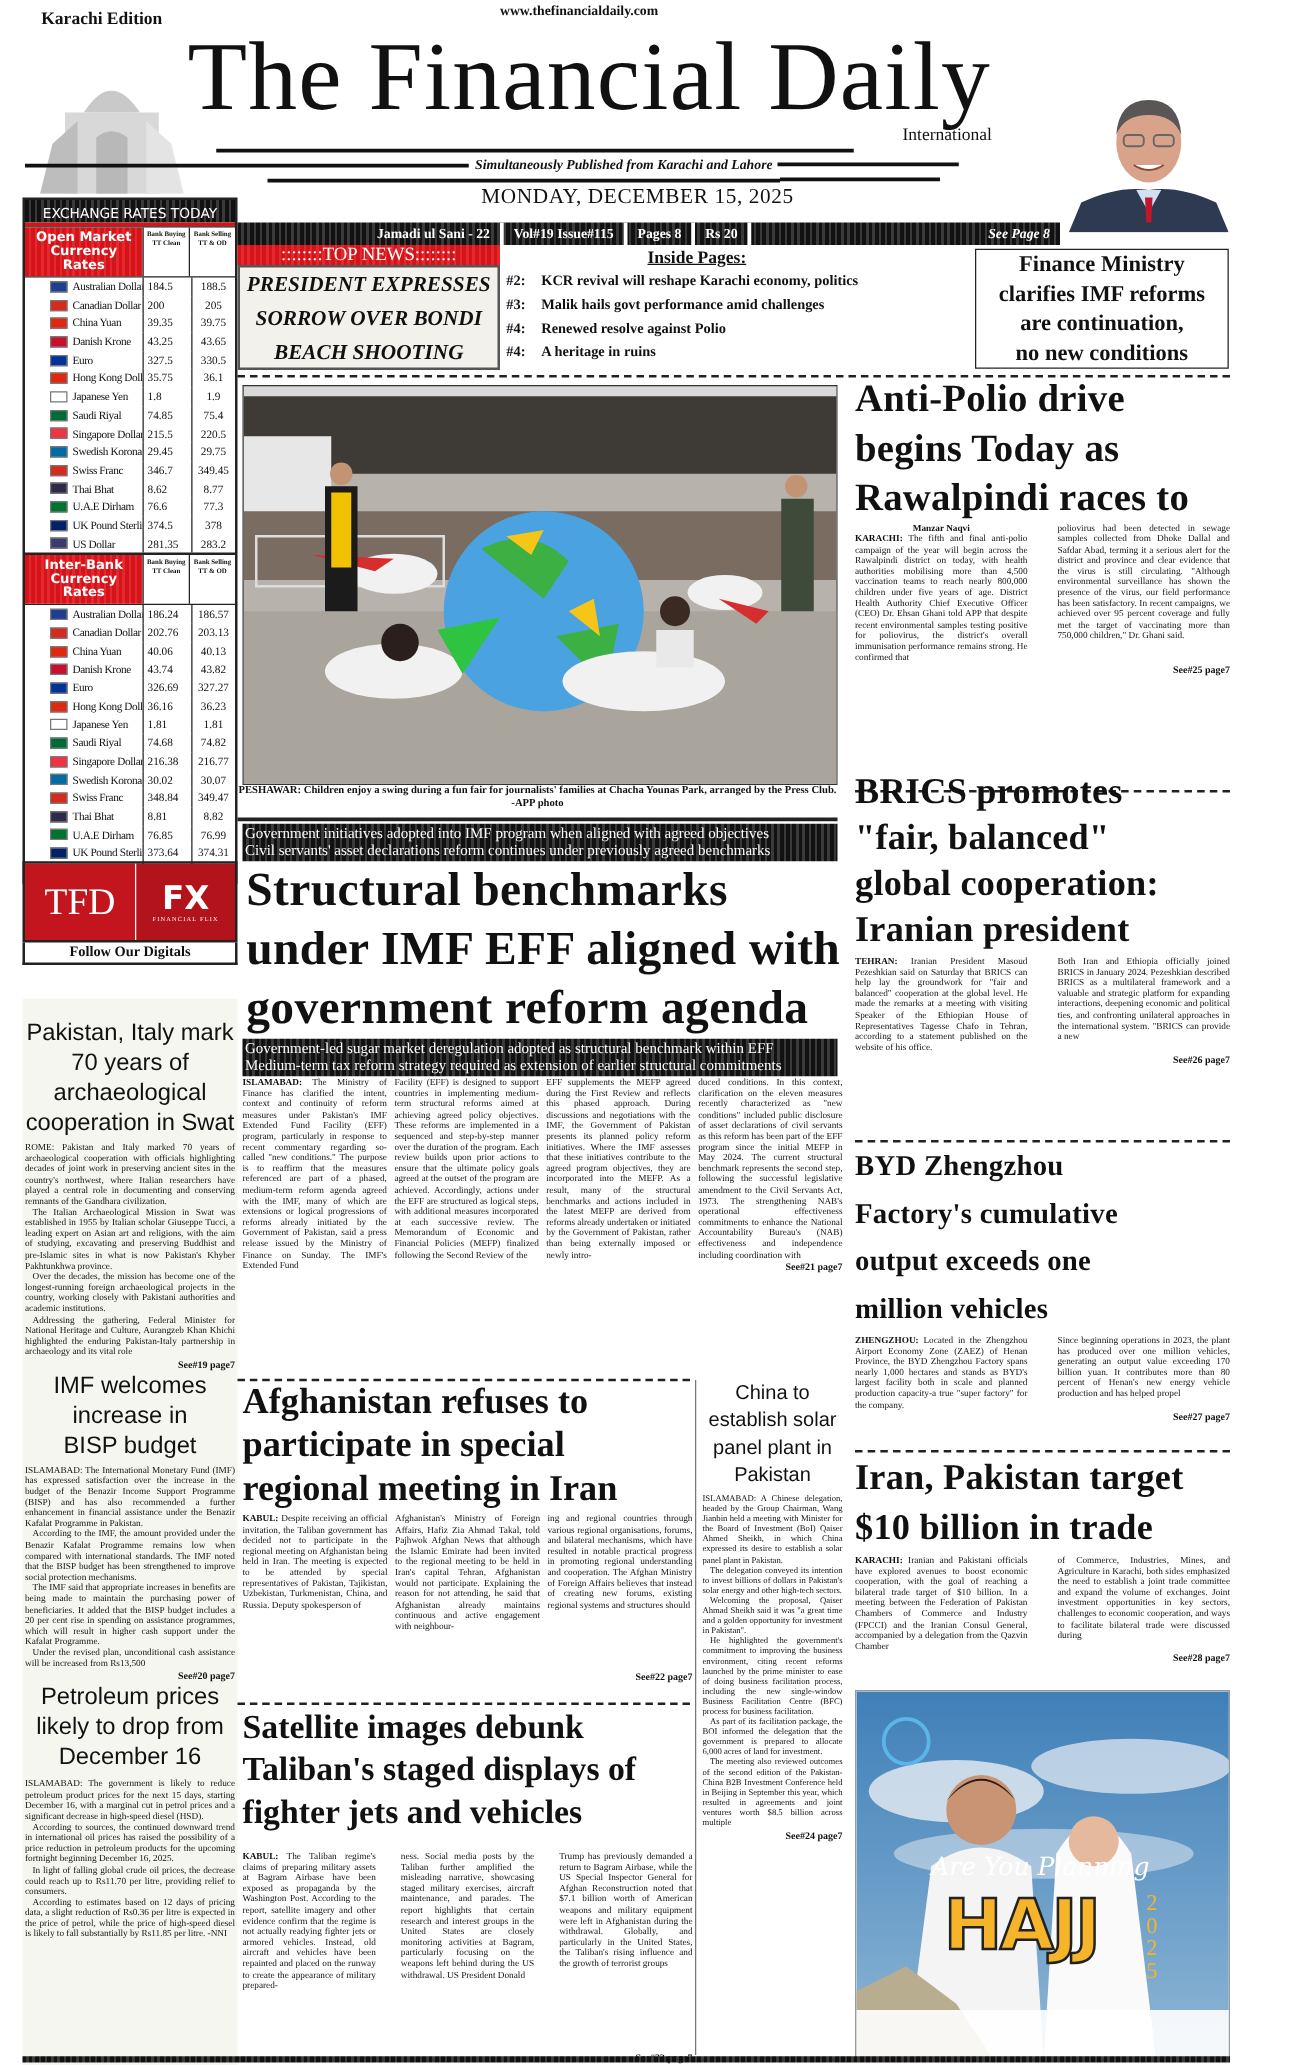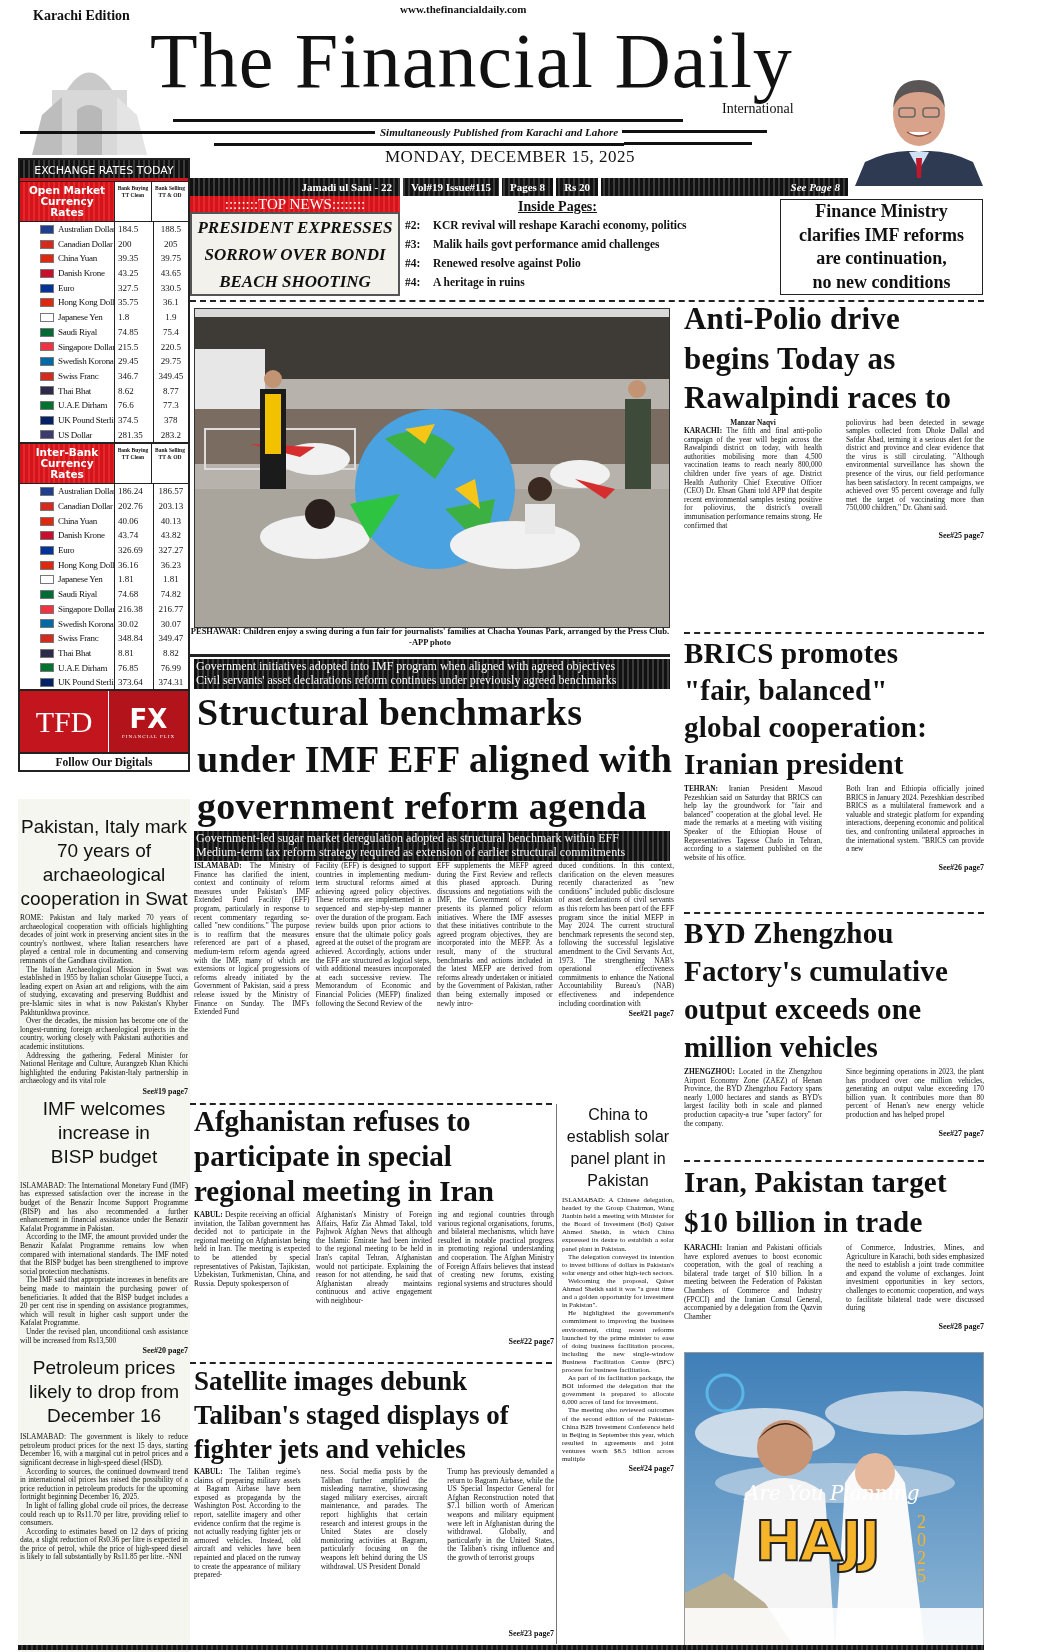--- a/index.html
+++ b/index.html
@@ -378,21 +378,21 @@
     <div class="body" id="la0" style="margin-top:3px">
         <p>ROME: Pakistan and Italy marked 70 years of archaeological cooperation with officials highlighting decades of joint work in preserving ancient sites in the country's northwest, where Italian researchers have played a central role in documenting and conserving remnants of the Gandhara civilization.</p>
         <p>The Italian Archaeological Mission in Swat was established in 1955 by Italian scholar Giuseppe Tucci, a leading expert on Asian art and religions, with the aim of studying, excavating and preserving Buddhist and pre-Islamic sites in what is now Pakistan's Khyber Pakhtunkhwa province.</p>
         <p>Over the decades, the mission has become one of the longest-running foreign archaeological projects in the country, working closely with Pakistani authorities and academic institutions.</p>
         <p>Addressing the gathering, Federal Minister for National Heritage and Culture, Aurangzeb Khan Khichi highlighted the enduring Pakistan-Italy partnership in archaeology and its vital role</p>
       </div>
     <div class="see">See#19 page7</div>
   </div>
   <div>
     <h3 style="padding:0 16px">IMF welcomes increase in BISP budget</h3>
-    <div class="body" id="la1" style="margin-top:13px">
+    <div class="body" id="la1" style="margin-top:3px">
         <p>ISLAMABAD: The International Monetary Fund (IMF) has expressed satisfaction over the increase in the budget of the Benazir Income Support Programme (BISP) and has also recommended a further enhancement in financial assistance under the Benazir Kafalat Programme in Pakistan.</p>
         <p>According to the IMF, the amount provided under the Benazir Kafalat Programme remains low when compared with international standards. The IMF noted that the BISP budget has been strengthened to improve social protection mechanisms.</p>
         <p>The IMF said that appropriate increases in benefits are being made to maintain the purchasing power of beneficiaries. It added that the BISP budget includes a 20 per cent rise in spending on assistance programmes, which will result in higher cash support under the Kafalat Programme.</p>
         <p>Under the revised plan, unconditional cash assistance will be increased from Rs13,500</p>
       </div>
     <div class="see">See#20 page7</div>
   </div>
   <div>
     <h3>Petroleum prices likely to drop from December 16</h3>
     <div class="body" id="la2" style="margin-top:5px">
@@ -507,21 +507,21 @@
 </div>
 
 <div class="abs dash" style="left:190px;top:1362px;width:362px"></div>
 
 <div class="abs" style="left:194px;top:1364px;width:360px">
   <div class="midh" style="font-size:27px;line-height:34px">
     <div>Satellite images debunk</div>
     <div>Taliban's staged displays of</div>
     <div>fighter jets and vehicles</div>
   </div>
-  <div class="body" style="display:flex;gap:20px;margin-top:2px;height:160px;overflow:hidden">
+  <div class="body" style="display:flex;gap:20px;margin-top:15px;height:160px;overflow:hidden">
     <div style="flex:1"><b>KABUL:</b> <span>The Taliban regime's claims of preparing military assets at Bagram Airbase have been exposed as propaganda by the Washington Post. According to the report, satellite imagery and other evidence confirm that the regime is not actually readying fighter jets or armored vehicles. Instead, old aircraft and vehicles have been repainted and placed on the runway to create the appearance of military prepared-</span></div>
     <div style="flex:1">ness. Social media posts by the Taliban further amplified the misleading narrative, showcasing staged military exercises, aircraft maintenance, and parades. The report highlights that certain research and interest groups in the United States are closely monitoring activities at Bagram, particularly focusing on the weapons left behind during the US withdrawal. US President Donald</div>
     <div style="flex:1">Trump has previously demanded a return to Bagram Airbase, while the US Special Inspector General for Afghan Reconstruction noted that $7.1 billion worth of American weapons and military equipment were left in Afghanistan during the withdrawal. Globally, and particularly in the United States, the Taliban's rising influence and the growth of terrorist groups</div>
   </div>
   <div class="see">See#23 page7</div>
 </div>
 
 <div class="abs" style="left:562px;top:1104px;width:112px">
   <h3 style="font-family:'Liberation Sans',sans-serif;font-weight:normal;font-size:16px;line-height:22px;text-align:center">China to establish solar panel plant in Pakistan</h3>
   <div class="body" id="solar" style="margin-top:4px;font-size:6.9px;line-height:8.1px">
@@ -544,38 +544,38 @@
   </div>
   <div class="body two" style="margin-top:1px">
     <div class="c"><div style="text-align:center;font-weight:bold">Manzar Naqvi</div><b>KARACHI:</b> <span>The fifth and final anti-polio campaign of the year will begin across the Rawalpindi district on today, with health authorities mobilising more than 4,500 vaccination teams to reach nearly 800,000 children under five years of age. District Health Authority Chief Executive Officer (CEO) Dr. Ehsan Ghani told APP that despite recent environmental samples testing positive for poliovirus, the district's overall immunisation performance remains strong. He confirmed that</span></div>
     <div class="c">poliovirus had been detected in sewage samples collected from Dhoke Dallal and Safdar Abad, terming it a serious alert for the district and province and clear evidence that the virus is still circulating. "Although environmental surveillance has shown the presence of the virus, our field performance has been satisfactory. In recent campaigns, we achieved over 95 percent coverage and fully met the target of vaccinating more than 750,000 children," Dr. Ghani said.</div>
   </div>
   <div class="see">See#25 page7</div>
 </div>
 
 <div class="abs dash" style="left:684px;top:632px;width:300px"></div>
 
-<div class="abs rcol" style="top:635px">
+<div class="abs rcol" style="top:615px">
   <div class="rhead" style="font-size:29px;line-height:37px">
     <div>BRICS promotes</div>
     <div>"fair, balanced"</div>
     <div>global cooperation:</div>
     <div>Iranian president</div>
   </div>
   <div class="body two" style="margin-top:2px">
     <div class="c"><b>TEHRAN:</b> <span>Iranian President Masoud Pezeshkian said on Saturday that BRICS can help lay the groundwork for "fair and balanced" cooperation at the global level. He made the remarks at a meeting with visiting Speaker of the Ethiopian House of Representatives Tagesse Chafo in Tehran, according to a statement published on the website of his office.</span></div>
     <div class="c">Both Iran and Ethiopia officially joined BRICS in January 2024. Pezeshkian described BRICS as a multilateral framework and a valuable and strategic platform for expanding interactions, deepening economic and political ties, and confronting unilateral approaches in the international system. "BRICS can provide a new</div>
   </div>
   <div class="see">See#26 page7</div>
 </div>
 
 <div class="abs dash" style="left:684px;top:912px;width:300px"></div>
 
 <div class="abs rcol" style="top:914px">
-  <div class="rhead" style="font-size:29px;line-height:38px">
+  <div class="rhead" style="font-size:23px;line-height:38px">
     <div>BYD Zhengzhou</div>
     <div>Factory's cumulative</div>
     <div>output exceeds one</div>
     <div>million vehicles</div>
   </div>
   <div class="body two" style="margin-top:2px">
     <div class="c"><b>ZHENGZHOU:</b> <span>Located in the Zhengzhou Airport Economy Zone (ZAEZ) of Henan Province, the BYD Zhengzhou Factory spans nearly 1,000 hectares and stands as BYD's largest facility both in scale and planned production capacity-a true "super factory" for the company.</span></div>
     <div class="c">Since beginning operations in 2023, the plant has produced over one million vehicles, generating an output value exceeding 170 billion yuan. It contributes more than 80 percent of Henan's new energy vehicle production and has helped propel</div>
   </div>
   <div class="see">See#27 page7</div>

